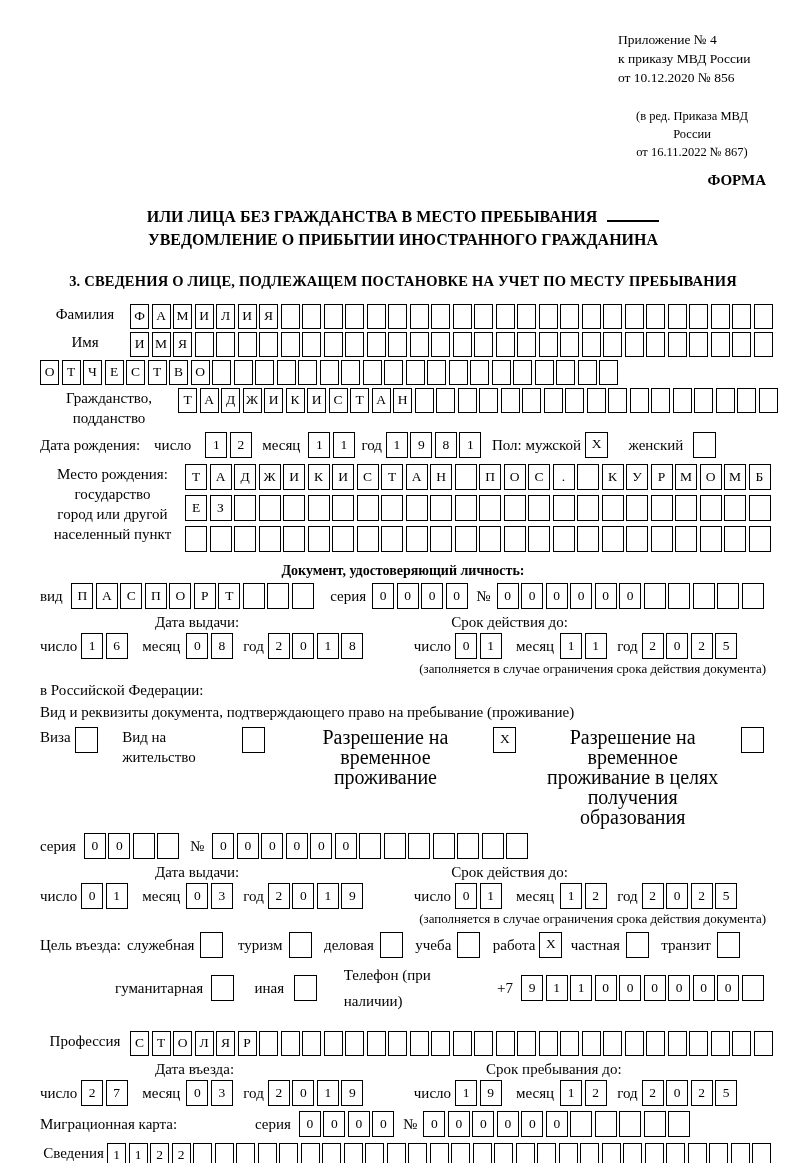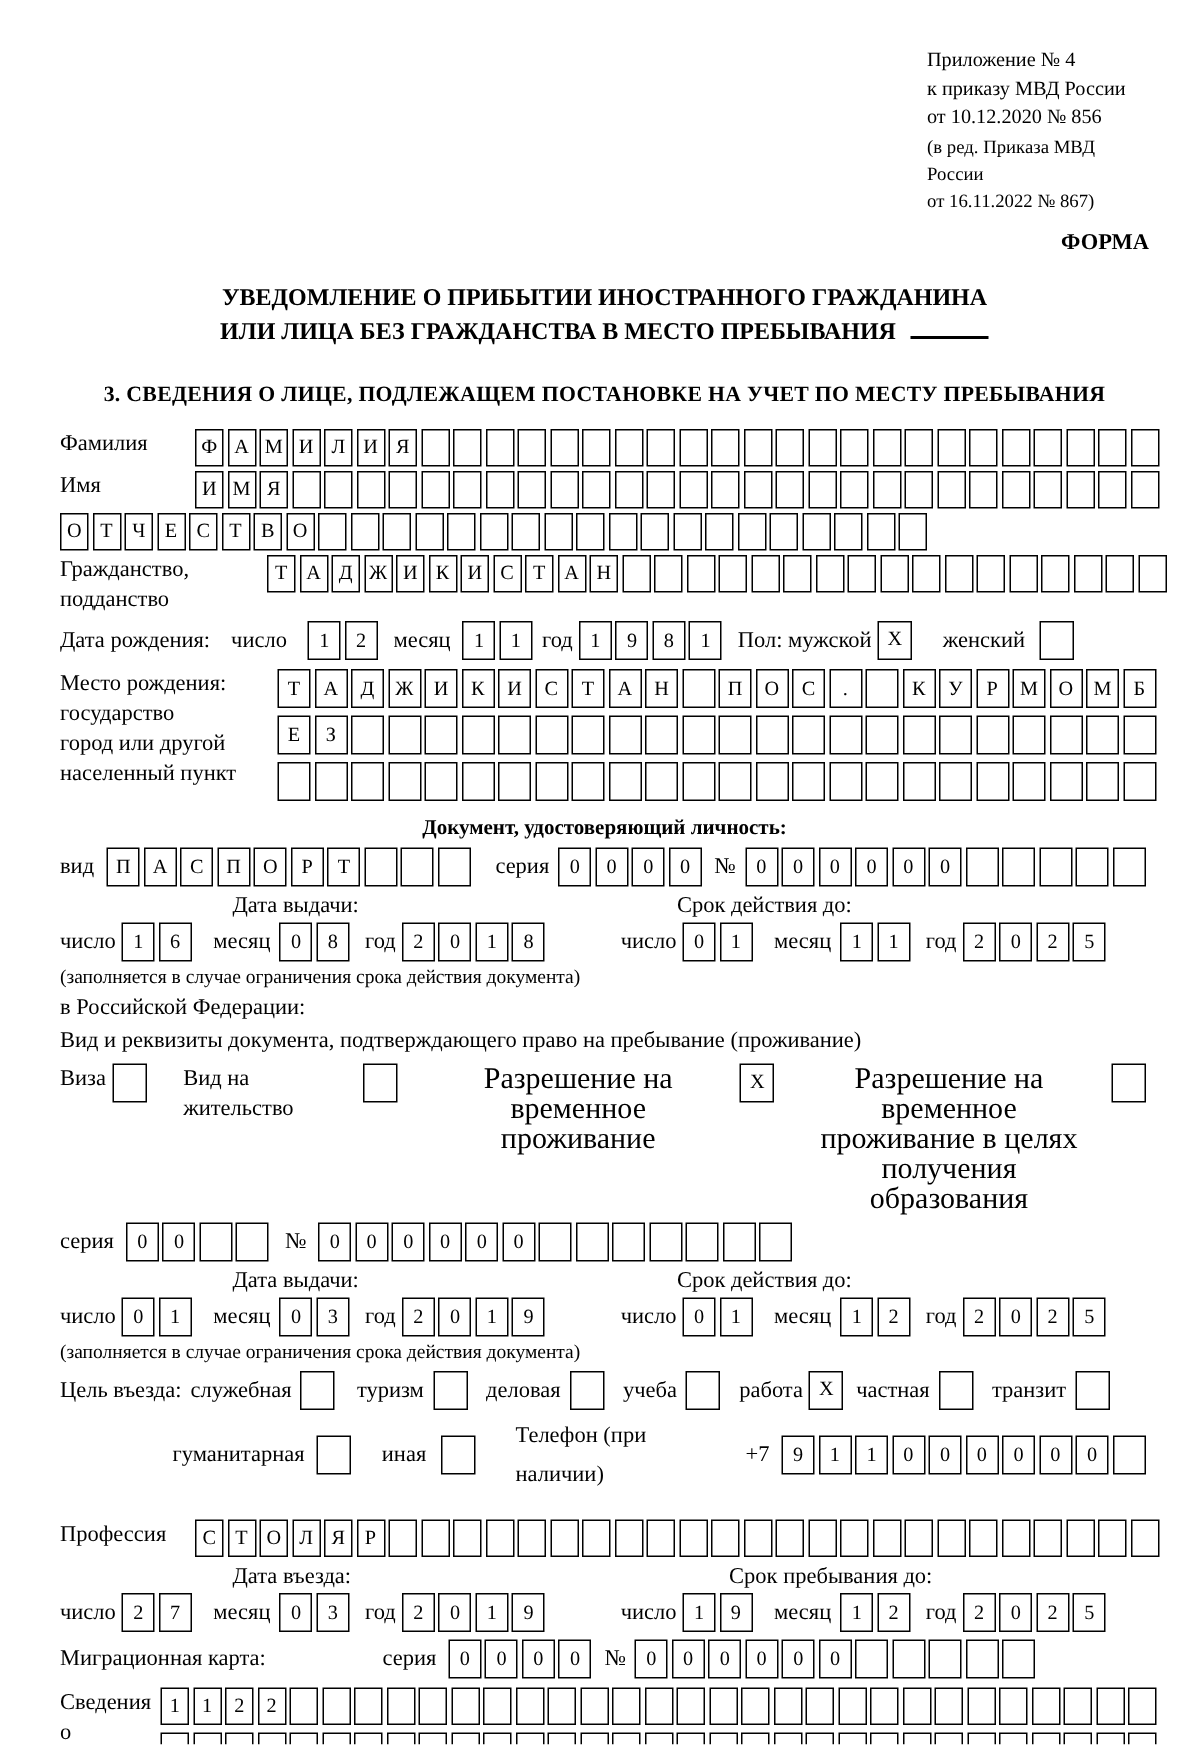--- a/index.html
+++ b/index.html
@@ -9,30 +9,30 @@
     width: 800px; height: 1163px;
     margin: 0 auto;
     padding: 30px 34px 0 40px;
     background: #ffffff;
     color: #000;
     font-family: "Liberation Serif", "DejaVu Serif", serif;
     overflow: hidden;
   }
   
   .appendix { margin-left: 578px; font-size: 13.5px; line-height: 1.42; }
-  .edition  { margin-top: 3px; font-size: 12.5px; line-height: 1.42; }
+  .edition  { margin-top: 21px; font-size: 12.5px; line-height: 1.42; text-align: center; }
   .forma    { margin-top: 10px; text-align: right; font-weight: bold; font-size: 15px; }
   .title    { margin-top: 16px; text-align: center; font-weight: bold; font-size: 16px; line-height: 1.45; }
   .title-underline { display: inline-block; width: 52px; border-bottom: 2px solid #000; margin-left: 10px; }
   .section-heading { margin-top: 22px; text-align: center; font-weight: bold; font-size: 14.5px; letter-spacing: .2px; }
 
   
   .frow { display: flex; align-items: flex-start; margin-top: 3px; }
   .lbl  { font-size: 15px; line-height: 20px; }
-  .lbl-col { flex: 0 0 auto; }
+  .lbl-col { flex: 0 0 auto; text-align: center; }
   .cells { display: flex; flex-wrap: nowrap; }
   .cell {
     display: inline-block; flex: 0 0 auto;
     width: 19px; height: 25px; margin-right: 2.5px;
     border: 1.5px solid #000;
     text-align: center; font-size: 13.5px; line-height: 22px;
   }
   .cell-lg  { width: 22px; height: 26px; line-height: 23px; }
   .checkbox { width: 23px; height: 26px; }
 
@@ -49,21 +49,21 @@
   .mr18 { margin-right: 18px; } .mr24 { margin-right: 24px; }
 
   .doc-heading { margin-top: 6px; text-align: center; font-weight: bold; font-size: 14px; }
 
   .date-headers { display: flex; margin-top: 5px; font-size: 15px; }
   .dh-left  { margin-left: 115px; }
   .dh-right { margin-left: 212px; }
   .date-pair { display: flex; align-items: center; margin-top: 2px; }
   .dgroup { display: flex; align-items: center; }
   .dgroup-right { margin-left: 48px; }
-  .small-note { margin-top: 2px; font-size: 13px; }
+  .small-note { margin-top: 2px; text-align: right; font-size: 13px; }
   .plain-line { margin-top: 5px; font-size: 15px; }
 
   .res-types { display: flex; align-items: flex-start; margin-top: 6px; }
   .res-opt { display: flex; align-items: flex-start; }
   .res-text-col { text-align: center; font-size: 20px; line-height: 20px; }
   .stack { display: flex; flex-direction: column; }
 
   .birthplace-cells .cells { margin-bottom: 5px; }
   .reps-cells .cells { margin-bottom: 5px; }
   .mt6 { margin-top: 6px; }
@@ -79,22 +79,22 @@
     <div>от 10.12.2020 № 856</div>
     <div class="edition">
       <div>(в ред. Приказа МВД России</div>
       <div>от 16.11.2022 № 867)</div>
     </div>
   </div>
 
   <div class="forma">ФОРМА</div>
 
   <div class="title">
+    <div><span>ИЛИ ЛИЦА БЕЗ ГРАЖДАНСТВА В МЕСТО ПРЕБЫВАНИЯ</span><span class="title-underline"></span></div>
     <div>УВЕДОМЛЕНИЕ О ПРИБЫТИИ ИНОСТРАННОГО ГРАЖДАНИНА</div>
-    <div><span>ИЛИ ЛИЦА БЕЗ ГРАЖДАНСТВА В МЕСТО ПРЕБЫВАНИЯ</span><span class="title-underline"></span></div>
   </div>
 
   <div class="section-heading">3. СВЕДЕНИЯ О ЛИЦЕ, ПОДЛЕЖАЩЕМ ПОСТАНОВКЕ НА УЧЕТ ПО МЕСТУ ПРЕБЫВАНИЯ</div>
 
   <div class="frow" style="margin-top:14px;">
     <div class="lbl lbl-col w-surname">Фамилия</div>
     <div class="cells">
         <span class="cell">Ф</span>
         <span class="cell">А</span>
         <span class="cell">М</span>

